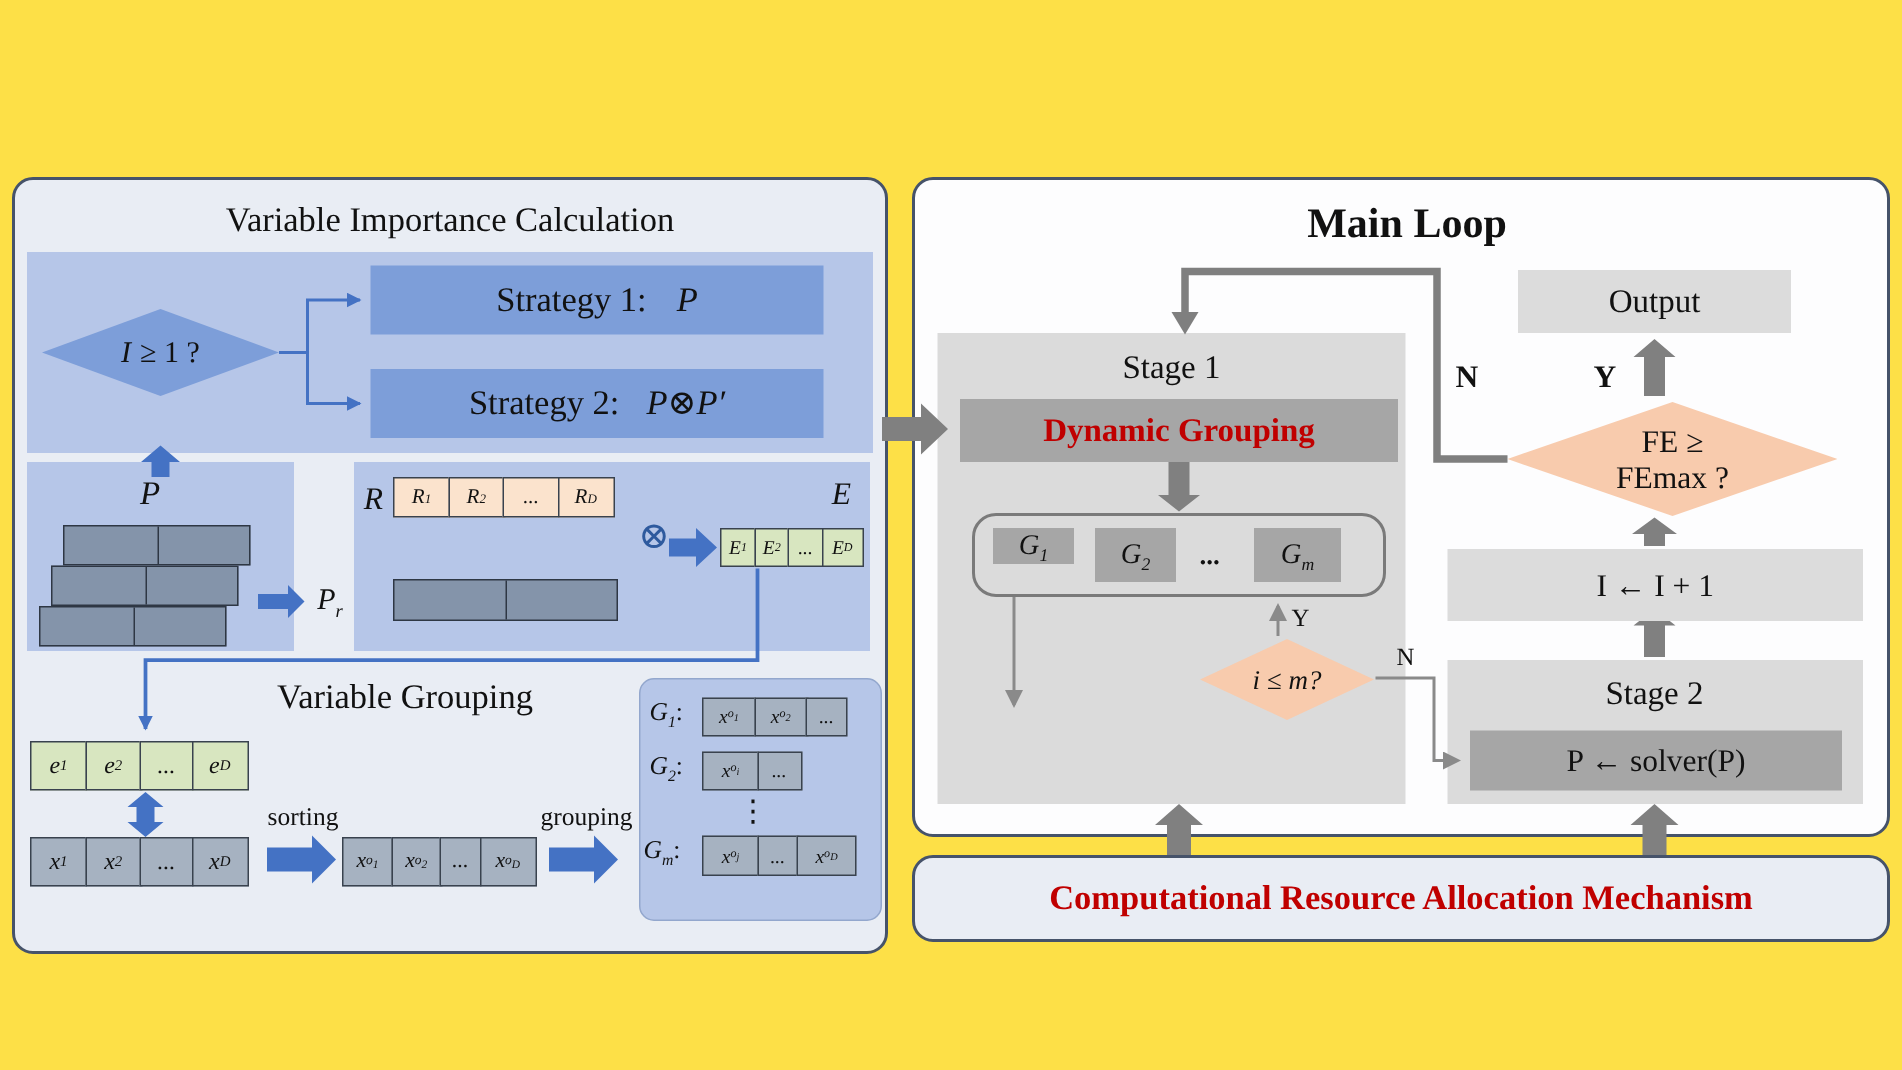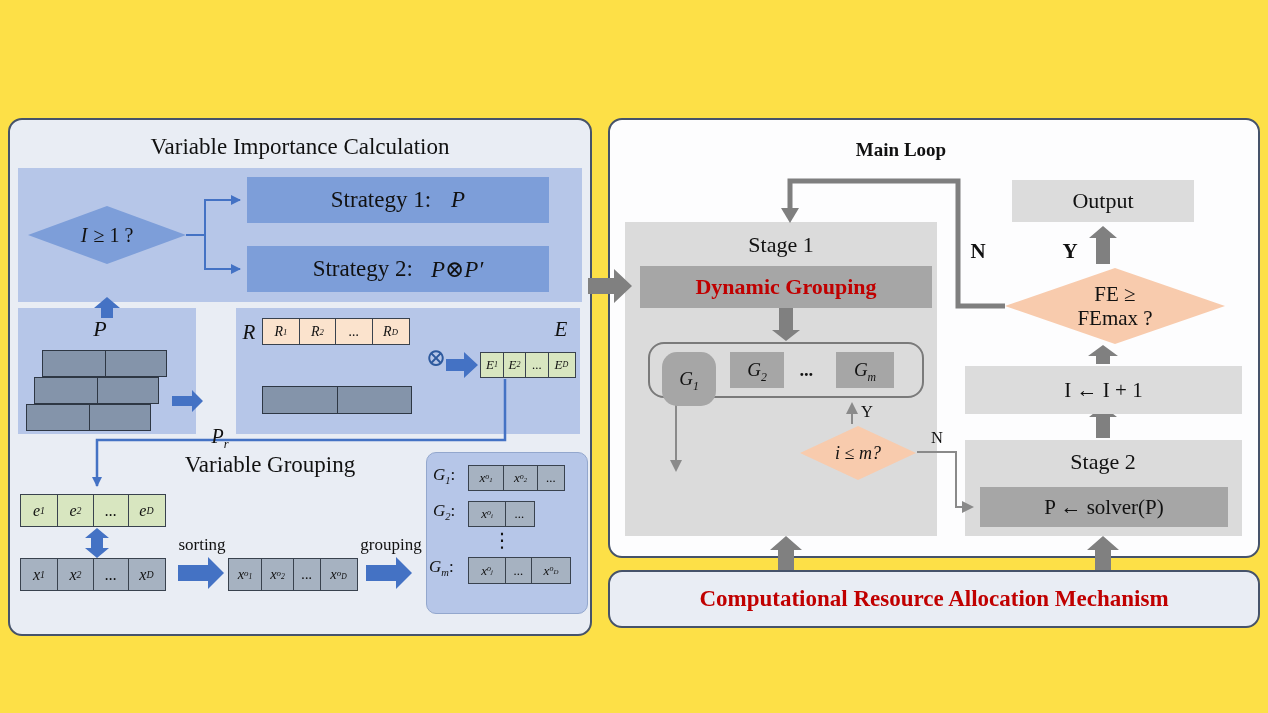--- a/index.html
+++ b/index.html
@@ -117,21 +117,21 @@
     <div class="layer" style="left:16px;top:0;">
         <span class="vdiv"></span>
       </div>
     <div class="layer" style="left:8px;top:27px;">
         <span class="vdiv"></span>
       </div>
     <div class="layer" style="left:0;top:54px;">
         <span class="vdiv"></span>
       </div>
   </div>
-  <div class="abs center z4" style="left:204px;top:386px;width:32px;height:28px;font-size:20px;margin-top:36px;">
+  <div class="abs center z4" style="left:204px;top:386px;width:32px;height:28px;font-size:20px;">
       <span><i>P</i><sub><i>r</i></sub></span>
     </div>
 
   <div class="abs center z4" style="left:238px;top:320px;width:22px;height:24px;font-size:21px;">
       <i>R</i>
     </div>
   <div class="cells z4" style="left:262px;top:318px;height:27px;font-size:14px;">
     <span class="cell bg-peach" style="width:38px">
         <i>R</i>
         <sub><i>1</i></sub>
@@ -279,30 +279,30 @@
         <i>...</i>
         <sub><i></i></sub>
       </span>
     <span class="cell bg-slate" style="width:40px">
         <i>x</i>
         <sub><i>o</i><sub><i>D</i></sub></sub>
       </span>
   </div>
 
   <div class="abs panel right-panel z1"></div>
-  <div class="abs center title bold z4" style="left:751px;top:134px;width:300px;height:32px;font-size:19px;">Main Loop</div>
+  <div class="abs center title bold z4" style="left:788px;top:134px;width:300px;height:32px;font-size:28px;">Main Loop</div>
 
   <div class="abs stage z2" style="left:625px;top:222px;width:312px;height:314px;"></div>
   <div class="abs center z4" style="left:701px;top:230px;width:160px;height:30px;font-size:22px;">Stage 1</div>
   <div class="abs graybox center bold red z4" style="left:640px;top:266px;width:292px;height:42px;font-size:22px;">
       <span>Dynamic Grouping</span>
     </div>
 
   <div class="abs g-container z4" style="left:648px;top:342px;width:276px;height:56px;"></div>
-  <div class="abs graybox center z4" style="left:662px;top:352px;width:54px;height:54px;font-size:19px;border-radius:15px;">
+  <div class="abs graybox center z4" style="left:662px;top:352px;width:54px;height:24px;font-size:19px;">
     <span><i>G</i><sub><i>1</i></sub></span>
     </div>
   <div class="abs graybox center z4" style="left:730px;top:352px;width:54px;height:36px;font-size:19px;">
     <span><i>G</i><sub><i>2</i></sub></span>
     </div>
   <div class="abs center bold z4" style="left:790px;top:358px;width:34px;height:24px;font-size:18px;">
     <span><i>...</i></span>
     </div>
   <div class="abs graybox center z4" style="left:836px;top:352px;width:58px;height:36px;font-size:19px;">
     <span><i>G</i><sub><i>m</i></sub></span>

